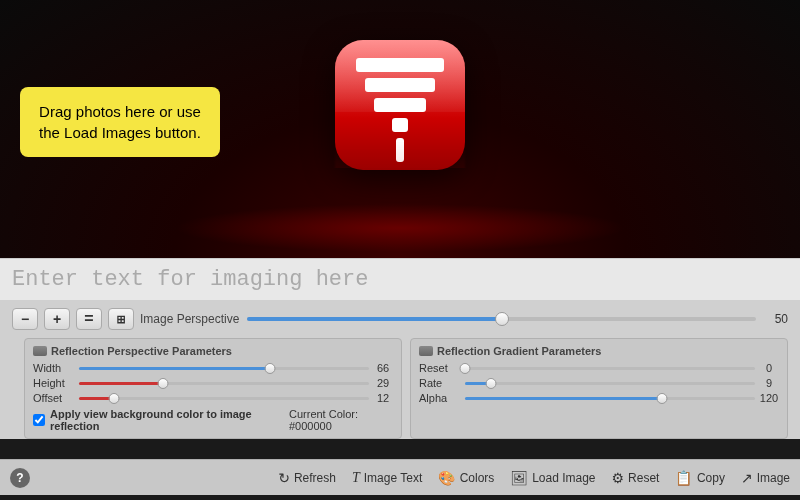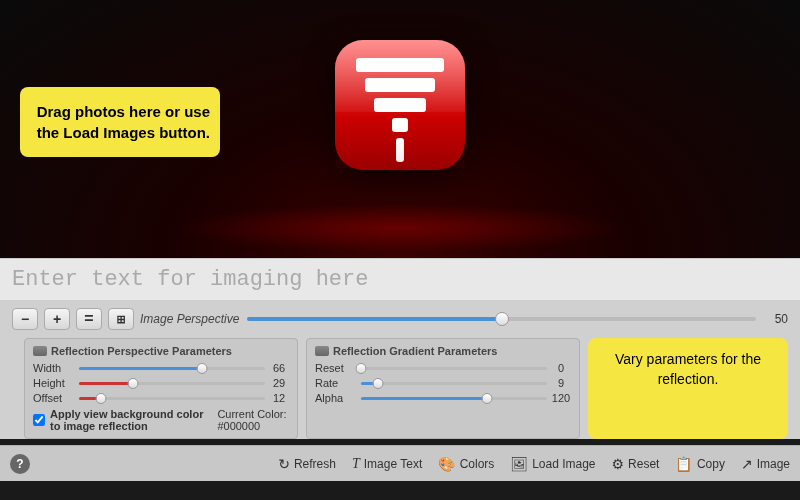--- a/index.html
+++ b/index.html
@@ -21,22 +21,22 @@
     .drag-hint {
       position: absolute;
       left: 20px;
       top: 50%;
       transform: translateY(-60%);
       background: #f5e642;
       border-radius: 8px;
       padding: 14px 10px;
       width: 200px;
       font-size: 15px;
-      font-weight: 700;
-      text-align: right;
+      font-weight: 400;
+      text-align: center;
       color: #000;
       line-height: 1.4;
       z-index: 10;
     }
 
     
     .app-icon {
       width: 130px;
       height: 130px;
       background: linear-gradient(180deg, #ff5555 0%, #cc0000 60%, #990000 100%);
@@ -126,21 +126,21 @@
       display: flex; align-items: center; justify-content: center;
       cursor: pointer;
       font-size: 14px; font-weight: bold;
       color: #333;
     }
     .toolbar-btn-eq { font-size: 16px; }
 
     .slider-row {
       display: flex; align-items: center; gap: 8px; flex: 1;
     }
-    .slider-label { font-size: 12px; color: #444; white-space: nowrap; font-style: italic; }
+    .slider-label { font-size: 12px; color: #444; white-space: nowrap; }
     .slider-track {
       flex: 1;
       height: 4px;
       background: #bbb;
       border-radius: 2px;
       position: relative;
     }
     .slider-fill {
       height: 4px;
       background: #4a90d9;
@@ -155,21 +155,21 @@
       top: -5px;
       transform: translateX(-50%);
       cursor: pointer;
     }
     .slider-value { font-size: 12px; color: #333; min-width: 24px; text-align: right; }
 
     
     .params-row {
       display: flex;
       gap: 8px;
-      margin-bottom: 6px;
+      margin-bottom: 20px;
       padding-left: 12px;
     }
 
     .param-box {
       background: #c8c8c8;
       border: 1px solid #b0b0b0;
       border-radius: 4px;
       padding: 6px 8px;
       flex: 1;
     }
@@ -369,23 +369,20 @@
       <div class="param-row">
         <span class="param-name">Alpha</span>
         <div class="param-slider-track">
           <div class="param-slider-fill param-slider-fill-blue" style="width:68%"></div>
           <div class="param-slider-thumb" style="left:68%"></div>
         </div>
         <span class="param-value">120</span>
       </div>
     </div>
 
-    <div class="info-box">
-      <span>Vary parameters for the reflection.</span>
-    </div>
 
   </div>
 </div>
 
 <div id="bottom-toolbar">
   <div class="bottom-left">
     <div class="help-btn">
       <span>?</span>
     </div>
   </div>

